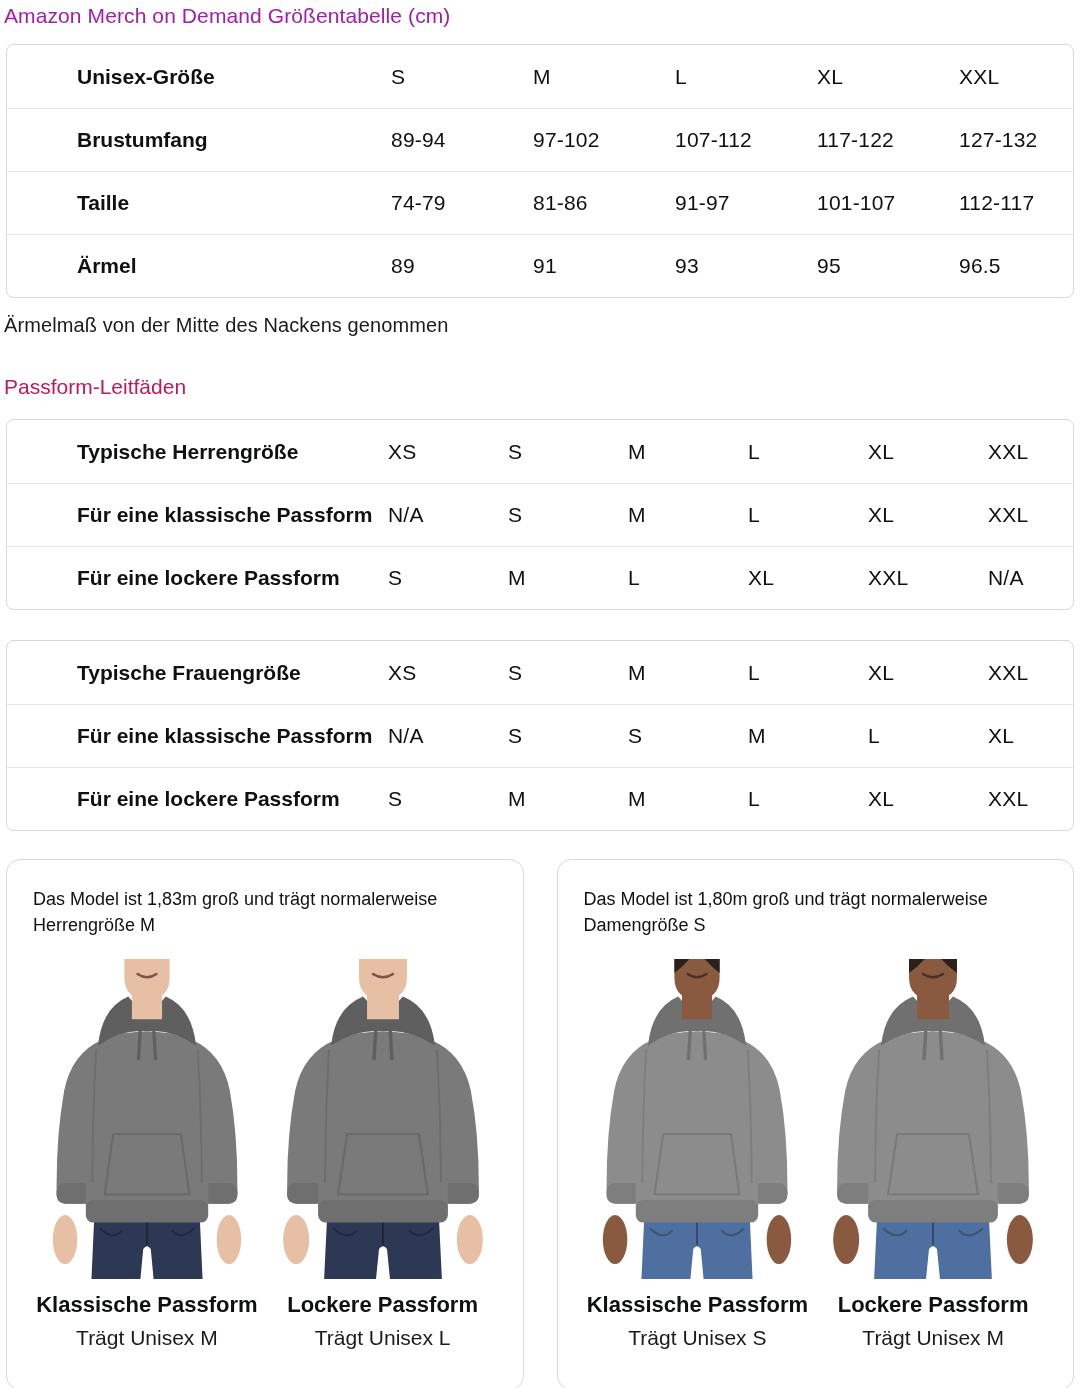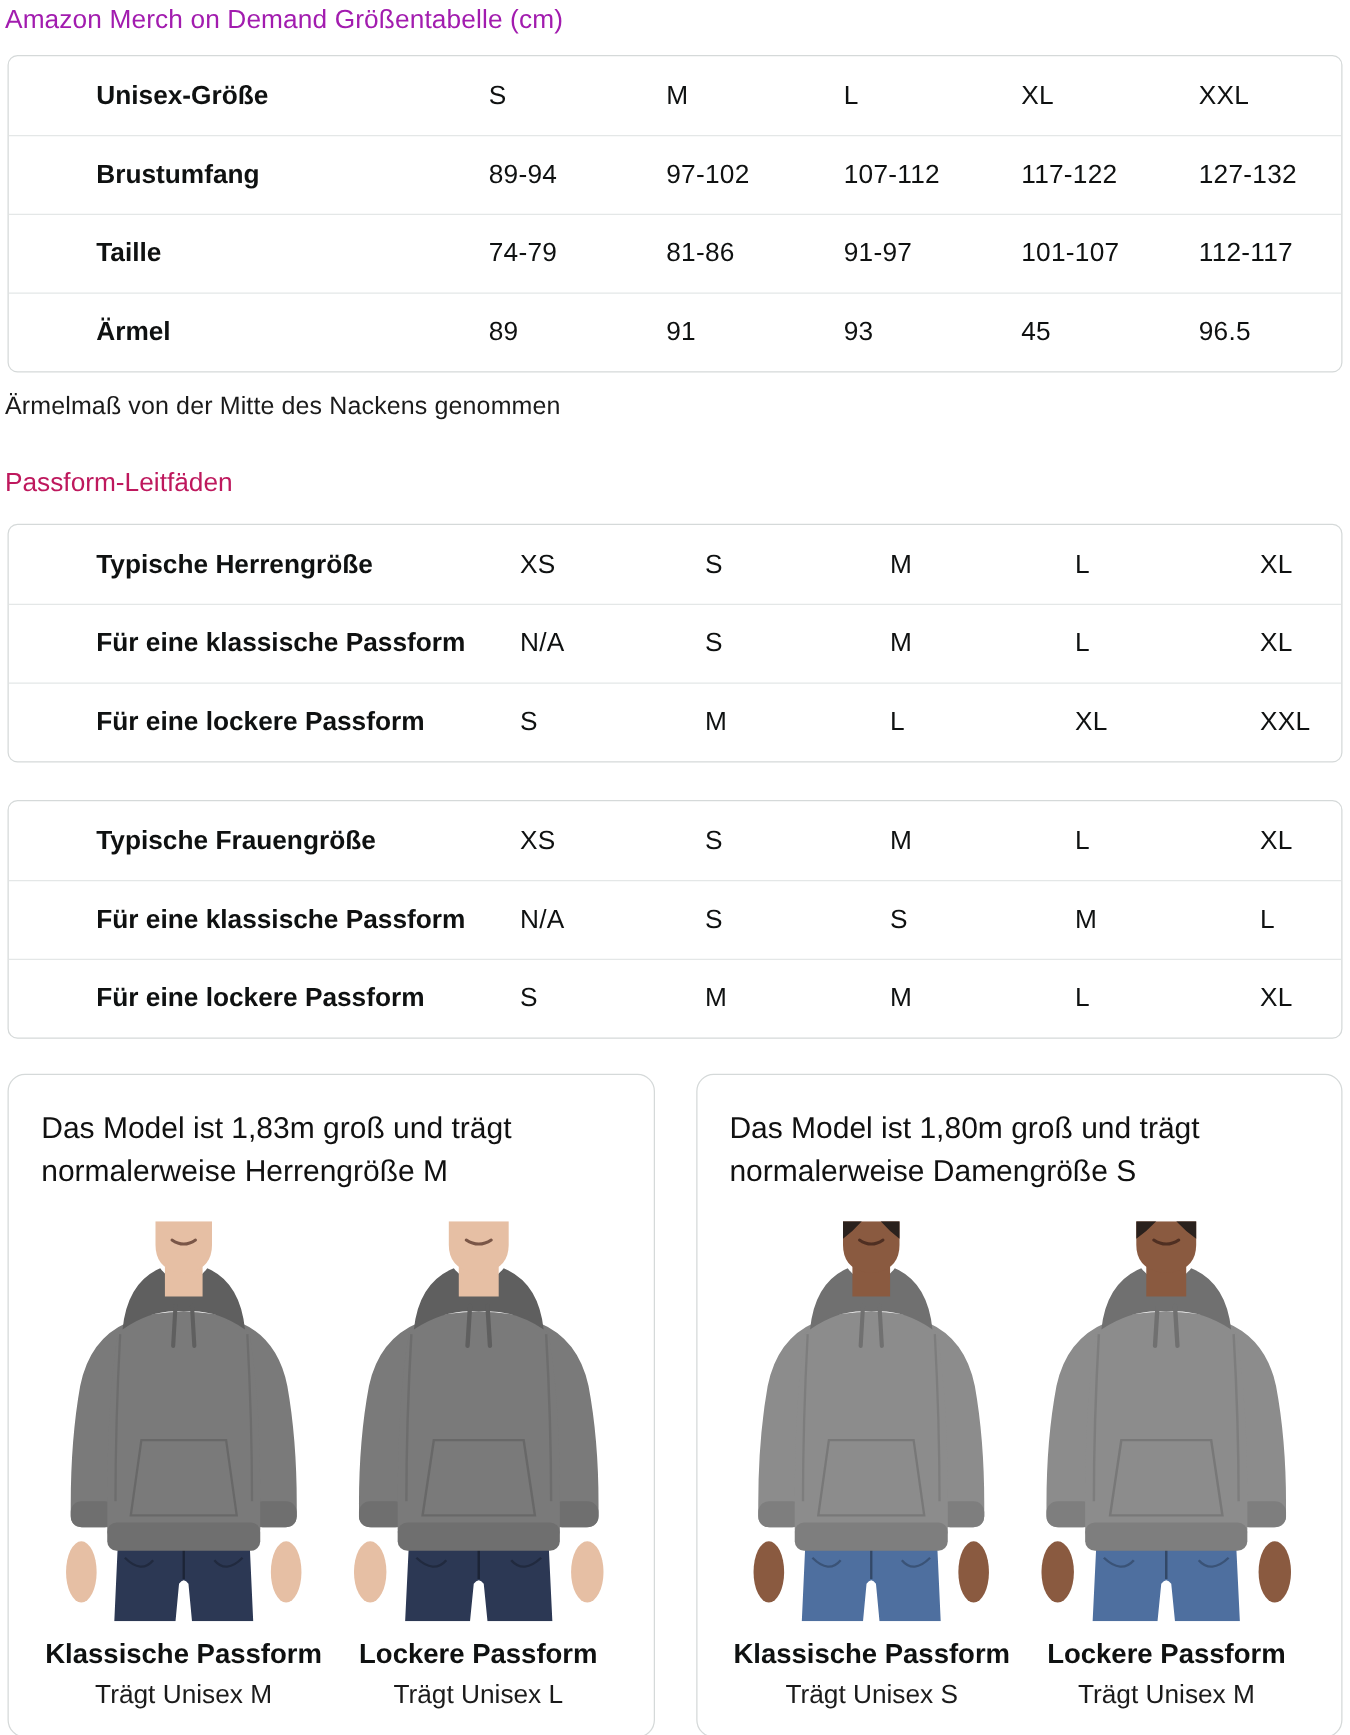--- a/index.html
+++ b/index.html
@@ -22,42 +22,42 @@
     overflow:hidden; background:#fff;
   }
   .trow {
     display:grid; align-items:center;
     height:63px; padding-left:26px;
     border-top:1px solid var(--divider,#e4e7e7);
     font-size:21px; color:var(--text,#0f1111);
   }
   .trow:first-child { border-top:none; }
   .t1 .trow { grid-template-columns:358px 142px 142px 142px 142px 1fr; }
-  .t2 .trow { grid-template-columns:355px 120px 120px 120px 120px 120px 1fr;gap:28px; }
+  .t2 .trow { grid-template-columns:355px 120px 120px 120px 120px 120px 1fr; }
   .trow .rlabel { font-weight:700; padding-right:8px;margin-left:44px; }
   .trow .cell { font-weight:400; letter-spacing:.2px; }
   .foot-note {
     margin:16px 0 0 4px; font-size:20px; color:#1b1b1b; letter-spacing:.1px;
   }
   .section-title {
     margin:38px 0 0 4px; font-size:21px; font-weight:400; color:#be185d;
   }
   .size-card.mt20 { margin-top:20px; }
   .size-card.mt30 { margin-top:30px; }
   
   .cards {
     display:flex; gap:33px; margin:28px 6px 0 6px;
   }
   .model-card {
     flex:1; border:1px solid var(--border,#d5d9d9);
     border-radius:14px; background:#fff;
     padding:26px 22px 14px 22px; height:531px;
   }
   .card-desc {
-    font-size:24px; line-height:1.45; color:#111;
+    font-size:18px; line-height:1.45; color:#111;
     max-width:430px; margin-left:4px;
   }
   .models-row { display:flex; margin-top:14px; }
   .model-col {
     flex:1; display:flex; flex-direction:column; align-items:center;
   }
   .model-fig { display:block; margin-top:4px; }
   .model-fig.loose { transform:scaleX(1.06); transform-origin:center; }
   .cap-fit { font-size:22px; font-weight:700; color:#0f1111; margin-top:10px; text-align:right; }
   .cap-wears { font-size:21px; font-weight:400; color:#1b1b1b; margin-top:8px; text-align:center; }
@@ -139,21 +139,21 @@
     <span class="cell">81-86</span>
     <span class="cell">91-97</span>
     <span class="cell">101-107</span>
     <span class="cell">112-117</span>
   </div>
   <div class="trow">
     <span class="rlabel">Ärmel</span>
     <span class="cell">89</span>
     <span class="cell">91</span>
     <span class="cell">93</span>
-    <span class="cell">45</span>
+    <span class="cell">95</span>
     <span class="cell">96.5</span>
   </div>
 </section>
 
 <p class="foot-note">Ärmelmaß von der Mitte des Nackens genommen</p>
 
 <h2 class="section-title">Passform-Leitfäden</h2>
 
 <section class="size-card t2 mt20">
   <div class="trow">

